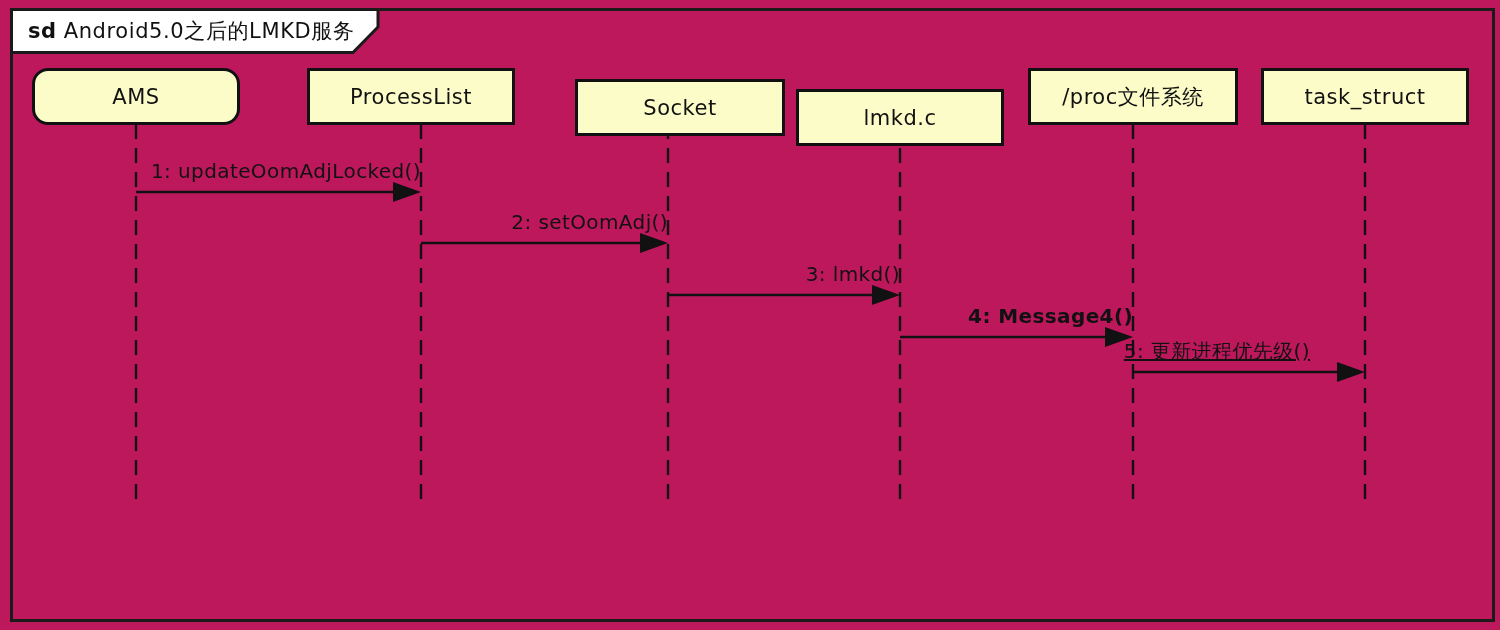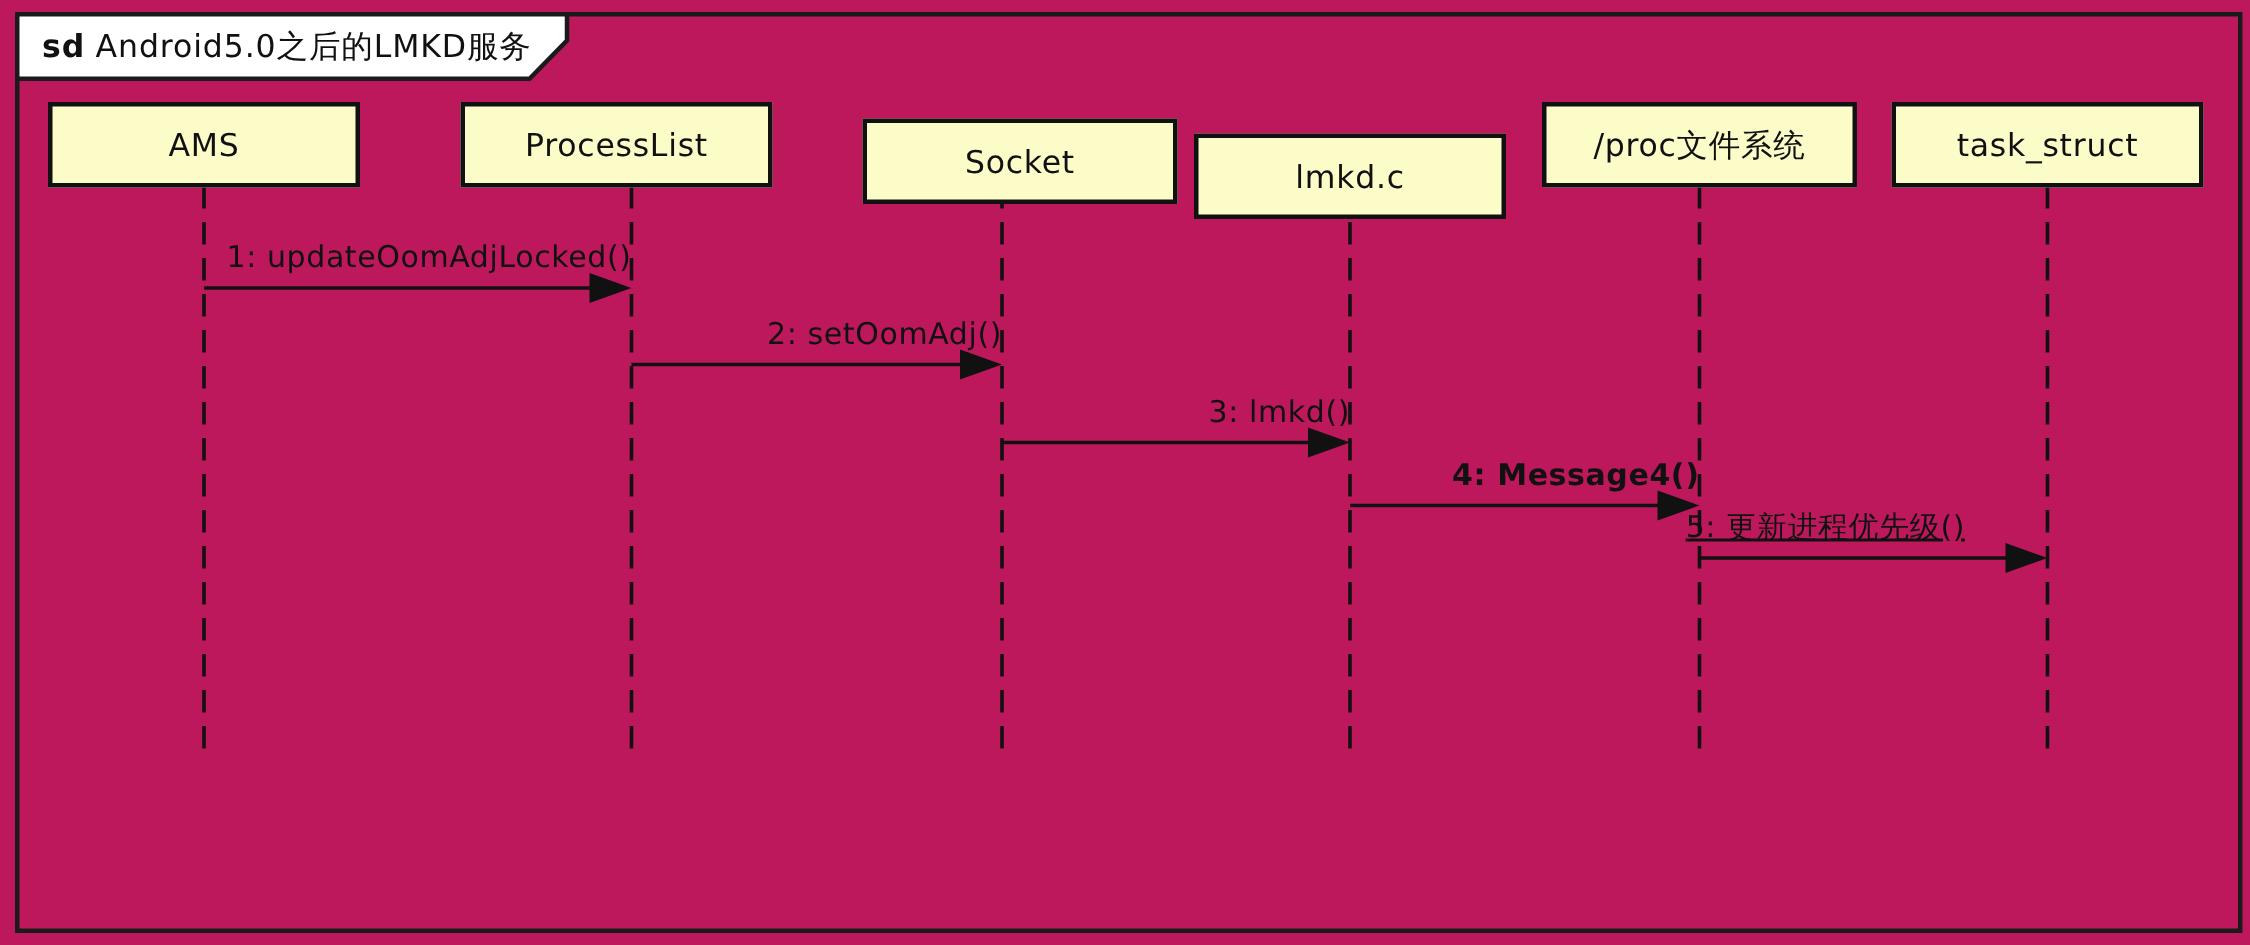--- a/index.html
+++ b/index.html
@@ -108,21 +108,21 @@
       <polygon points="668,243 640,233 640,253" fill="#111111"></polygon>
       <line x1="668" x2="876" y1="295" y2="295" stroke="#111111" stroke-width="2.4"></line>
       <polygon points="900,295 872,285 872,305" fill="#111111"></polygon>
       <line x1="900" x2="1109" y1="337" y2="337" stroke="#111111" stroke-width="2.4"></line>
       <polygon points="1133,337 1105,327 1105,347" fill="#111111"></polygon>
       <line x1="1133" x2="1341" y1="372" y2="372" stroke="#111111" stroke-width="2.4"></line>
       <polygon points="1365,372 1337,362 1337,382" fill="#111111"></polygon>
     </svg>
 
   <div id="participants">
-      <div class="participant" style="left: 32px; width: 208px; background: rgb(252, 252, 200);">
+      <div class="participant" style="left: 32px; width: 208px; background: rgb(252, 252, 200); border-radius: 16px;">
         <span>AMS</span>
       </div>
       <div class="participant" style="left: 307px; width: 208px; background: rgb(252, 252, 200);">
         <span>ProcessList</span>
       </div>
       <div class="participant" style="left: 575px; width: 210px; background: rgb(252, 252, 200); margin-top: 11px;">
         <span>Socket</span>
       </div>
       <div class="participant" style="left: 796px; width: 208px; background: rgb(252, 252, 200); margin-top: 21px;">
         <span>lmkd.c</span>

